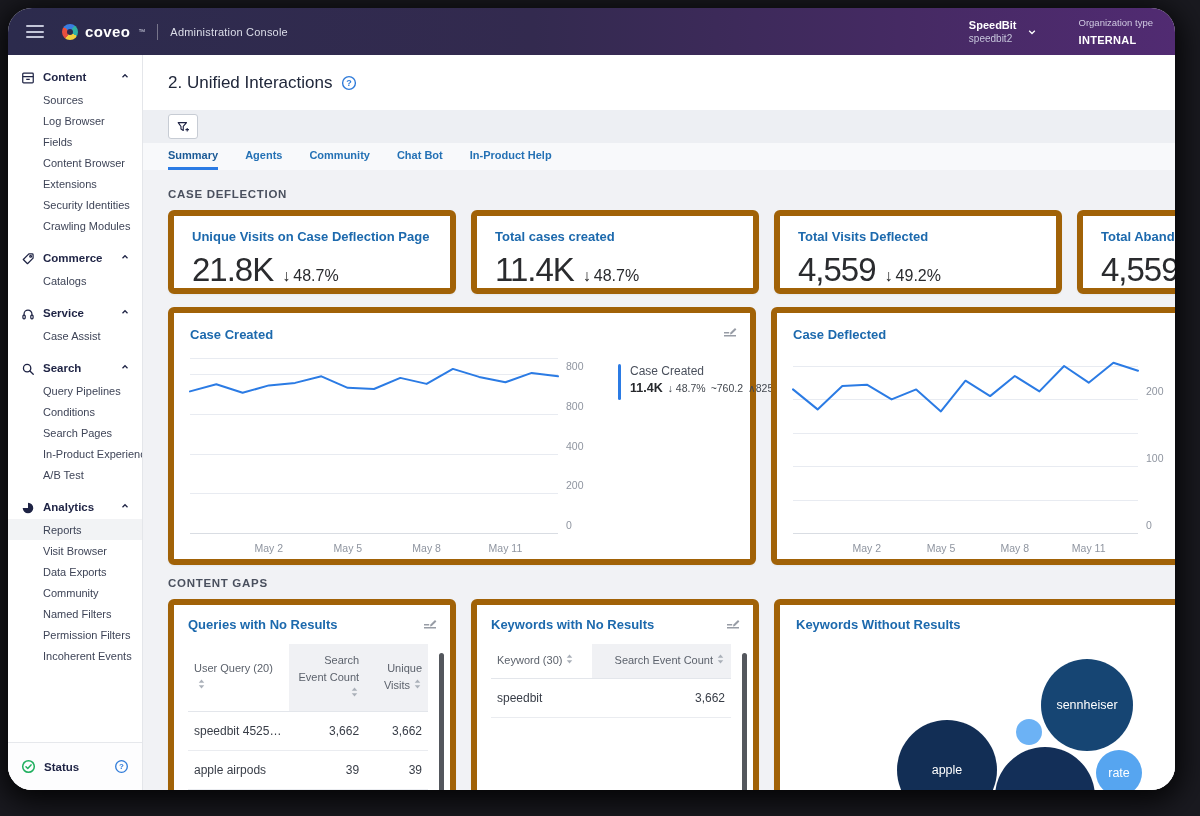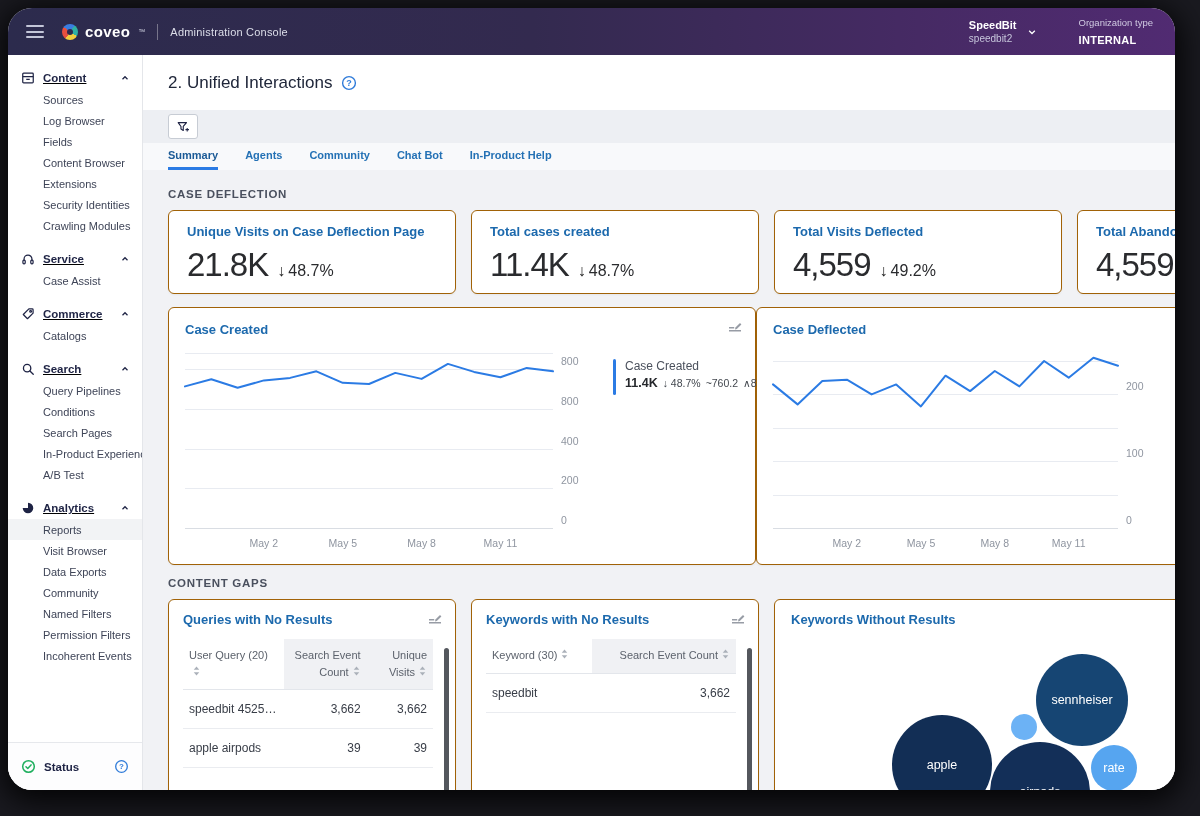--- a/index.html
+++ b/index.html
@@ -36,21 +36,21 @@
   .chev svg { display:block; }
   .org-type-label { color:#d0cae2; font-size:9.5px; }
   .org-type-value { color:#fff; font-size:11px; font-weight:bold; margin-top:6px; letter-spacing:.3px; }
 
   
   .body-row { flex:1; display:flex; min-height:0; }
   .sidebar { width:135px; flex:none; background:#fff; border-right:1px solid #e4e6ea;
     display:flex; flex-direction:column; overflow:hidden; }
   .sidebar-sections { flex:1; overflow:hidden; padding-top:12px; }
   .sb-section { margin-bottom:12px; }
-  .sb-header { display:flex; align-items:center; padding:4px 12px 4px 13px; cursor:pointer;text-decoration:underline; }
+  .sb-header { display:flex; align-items:flex-start; padding:4px 12px 4px 13px; cursor:pointer; }
   .sb-icon { width:14px; height:14px; color:#1e2344; margin-right:8px; flex:none; }
   .sb-icon svg { width:14px; height:14px; display:block; }
   .sb-label { font-size:11.5px; font-weight:bold; color:#1e2344; flex:1; white-space:nowrap; }
   .sb-chevron { color:#1e2344; flex:none; }
   .sb-chevron svg { width:10px; height:10px; display:block; }
   .sb-item { font-size:11px; color:#3e4457; padding:4.5px 8px 4.5px 35px; cursor:pointer; white-space:nowrap; }
   .sb-item.active { background:#f2f3f5; }
   .sidebar-footer { flex:none; height:48px; border-top:1px solid #e6e8ec; display:flex; align-items:center;
     gap:8px; padding:0 13px; background:#fdfdfe; }
   .sidebar-footer .status-label { font-size:11.5px; font-weight:bold; color:#1e2344; flex:1; }
@@ -66,35 +66,35 @@
     display:flex; align-items:center; justify-content:center; cursor:pointer; color:#1e2344; }
   .filter-btn svg { display:block; }
 
   .tabs { flex:none; height:27px; background:#f8f9fb; display:flex; gap:27px; padding:0 25px; align-items:flex-end; }
   .tab { font-size:11px; font-weight:bold; color:#2471b5; padding-bottom:6px; border-bottom:3px solid transparent; cursor:pointer; white-space:nowrap; }
   .tab.active { color:#1b5a96; border-bottom-color:#2b7be4; }
 
   .content { flex:1; min-height:0; padding:10px 0 0 25px; overflow:hidden; }
   .section-label { font-size:11.5px; font-weight:bold; color:#4a505e; letter-spacing:.7px; margin:8px 0 10px; }
 
-  .card { background:#fff; border:1px solid #a16207; border-radius:6px; box-shadow:0 1px 2px rgba(25,30,50,.05); position:relative; }
+  .card { background:#fff; border:6px solid #a16207; border-radius:6px; box-shadow:0 1px 2px rgba(25,30,50,.05); position:relative; }
   .card-title { font-size:13px; font-weight:bold; color:#1c69ad; }
   .edit-widget { position:absolute; top:11px; right:13px; color:#979ca5; cursor:pointer; }
   .edit-widget svg { display:block; }
 
   
   .metrics-row { display:flex; gap:15px; margin-bottom:13px; }
   .metric-card { flex:none; width:288px; height:84px; padding:13px 18px; }
   .metric-value-row { display:flex; align-items:baseline; margin-top:7px; }
   .metric-value { font-size:33px; font-weight:300; color:#2a2b2e; letter-spacing:-1px; }
   .metric-arrow { font-size:16px; font-weight:bold; color:#222; margin:0 3px 0 9px; }
   .metric-delta { font-size:16px; color:#2a2b2e; }
 
   
-  .charts-row { display:flex; gap:0; margin-bottom:12px; }
+  .charts-row { display:flex; gap:15px; margin-bottom:12px; }
   .chart-card { flex:none; width:588px; height:258px; padding:14px 16px; }
   .chart-body { display:flex; margin-top:16px; }
   .plot { position:relative; height:175px; flex:none; }
   .gridline { position:absolute; left:0; right:0; height:1px; background:#e8ebf1; }
   .axis-bottom { position:absolute; left:0; right:0; bottom:-1px; height:1px; background:#d9dde3; }
   .plot svg { position:absolute; inset:0; overflow:visible; }
   .ylabels { position:relative; width:36px; flex:none; margin-left:8px; }
   .ylabel { position:absolute; left:0; font-size:10.5px; color:#8f95a0; }
   .xlabel { position:absolute; font-size:10.5px; color:#8f95a0; transform:translateX(-50%); white-space:nowrap; }
   .legend { display:flex; gap:9px; margin-left:16px; padding-top:6px; }
@@ -181,51 +181,51 @@
               <div class="sb-item">Log Browser</div>
               <div class="sb-item">Fields</div>
               <div class="sb-item">Content Browser</div>
               <div class="sb-item">Extensions</div>
               <div class="sb-item">Security Identities</div>
               <div class="sb-item">Crawling Modules</div>
             </div>
             <div class="sb-section">
               <div class="sb-header">
                 <span class="sb-icon">
+                  <svg viewBox="0 0 16 16" fill="none" stroke="currentColor" stroke-width="1.4" stroke-linejoin="round">
+                    <path d="M9 2.2h3.8a1 1 0 0 1 1 1V7L7.4 13.4 2.6 8.6z"></path>
+                    <circle cx="11" cy="5" r="1"></circle>
+                  </svg>
+                </span>
+                <span class="sb-label">Commerce</span>
+                <span class="sb-chevron">
+                  <svg viewBox="0 0 16 16" fill="none" stroke="currentColor" stroke-width="2">
+                    <path d="M4 10l4-4 4 4"></path>
+                  </svg>
+                </span>
+              </div>
+              <div class="sb-item">Catalogs</div>
+            </div>
+            <div class="sb-section">
+              <div class="sb-header">
+                <span class="sb-icon">
                   <svg viewBox="0 0 16 16" fill="none" stroke="currentColor" stroke-width="1.4">
                     <path d="M3.5 10V8a4.5 4.5 0 0 1 9 0v2"></path>
                     <rect x="2.2" y="9.3" width="2.6" height="4.2" rx="1.1"></rect>
                     <rect x="11.2" y="9.3" width="2.6" height="4.2" rx="1.1"></rect>
                   </svg>
                 </span>
                 <span class="sb-label">Service</span>
                 <span class="sb-chevron">
                   <svg viewBox="0 0 16 16" fill="none" stroke="currentColor" stroke-width="2">
                     <path d="M4 10l4-4 4 4"></path>
                   </svg>
                 </span>
               </div>
               <div class="sb-item">Case Assist</div>
-            </div>
-            <div class="sb-section">
-              <div class="sb-header">
-                <span class="sb-icon">
-                  <svg viewBox="0 0 16 16" fill="none" stroke="currentColor" stroke-width="1.4" stroke-linejoin="round">
-                    <path d="M9 2.2h3.8a1 1 0 0 1 1 1V7L7.4 13.4 2.6 8.6z"></path>
-                    <circle cx="11" cy="5" r="1"></circle>
-                  </svg>
-                </span>
-                <span class="sb-label">Commerce</span>
-                <span class="sb-chevron">
-                  <svg viewBox="0 0 16 16" fill="none" stroke="currentColor" stroke-width="2">
-                    <path d="M4 10l4-4 4 4"></path>
-                  </svg>
-                </span>
-              </div>
-              <div class="sb-item">Catalogs</div>
             </div>
             <div class="sb-section">
               <div class="sb-header">
                 <span class="sb-icon">
                   <svg viewBox="0 0 16 16" fill="none" stroke="currentColor" stroke-width="1.5">
                     <circle cx="7" cy="7" r="4.2"></circle>
                     <path d="M10.2 10.2L14 14" stroke-linecap="round"></path>
                   </svg>
                 </span>
                 <span class="sb-label">Search</span>

